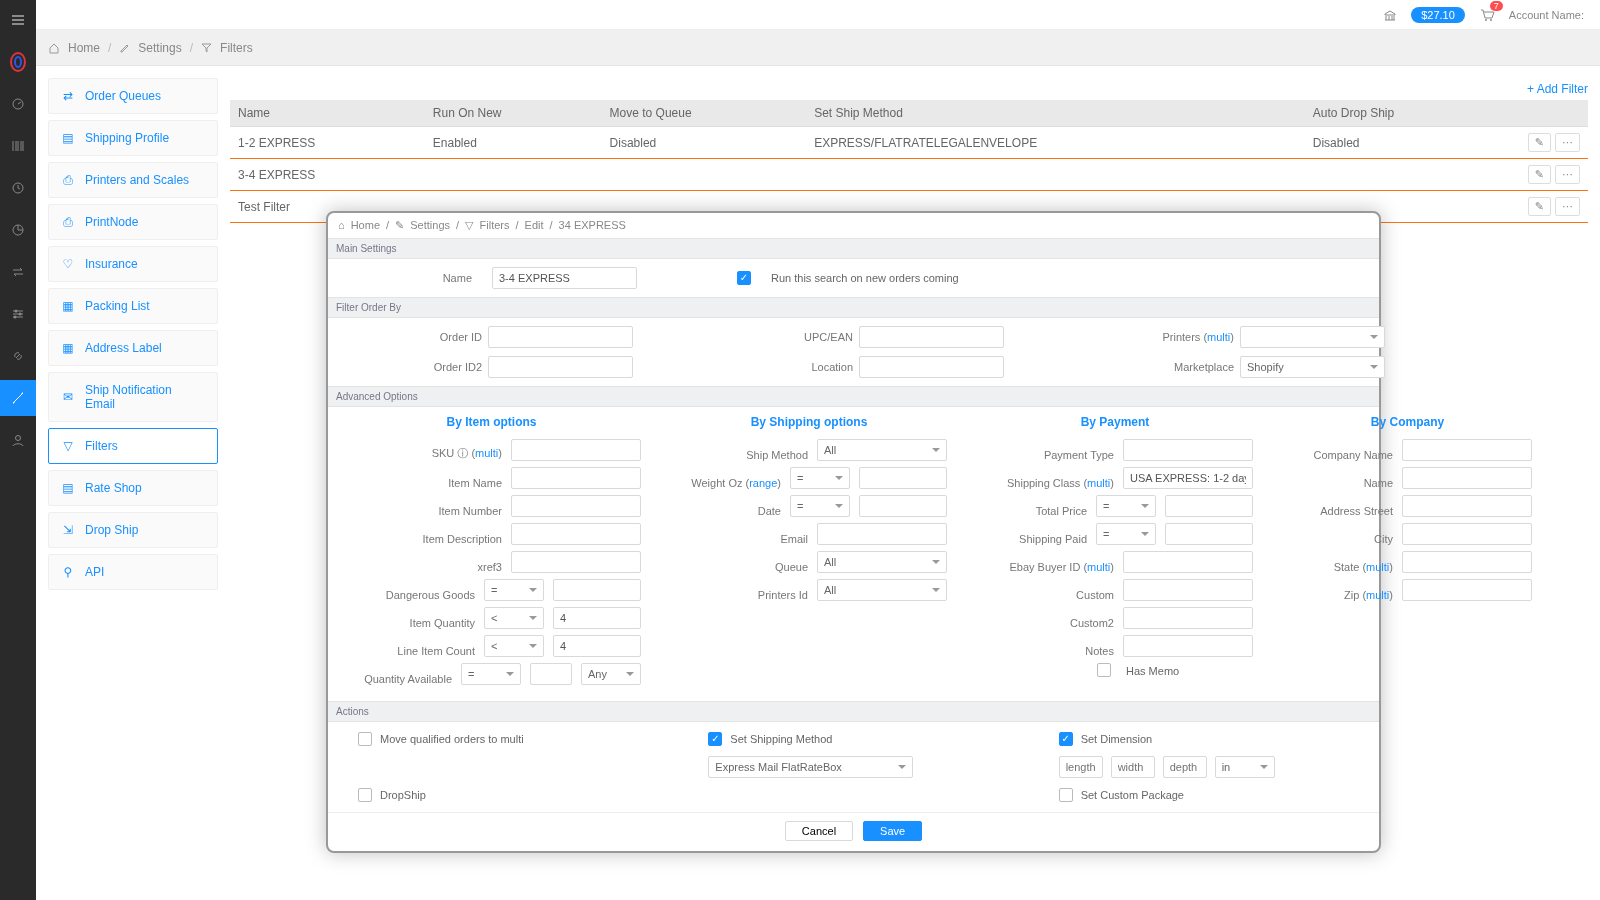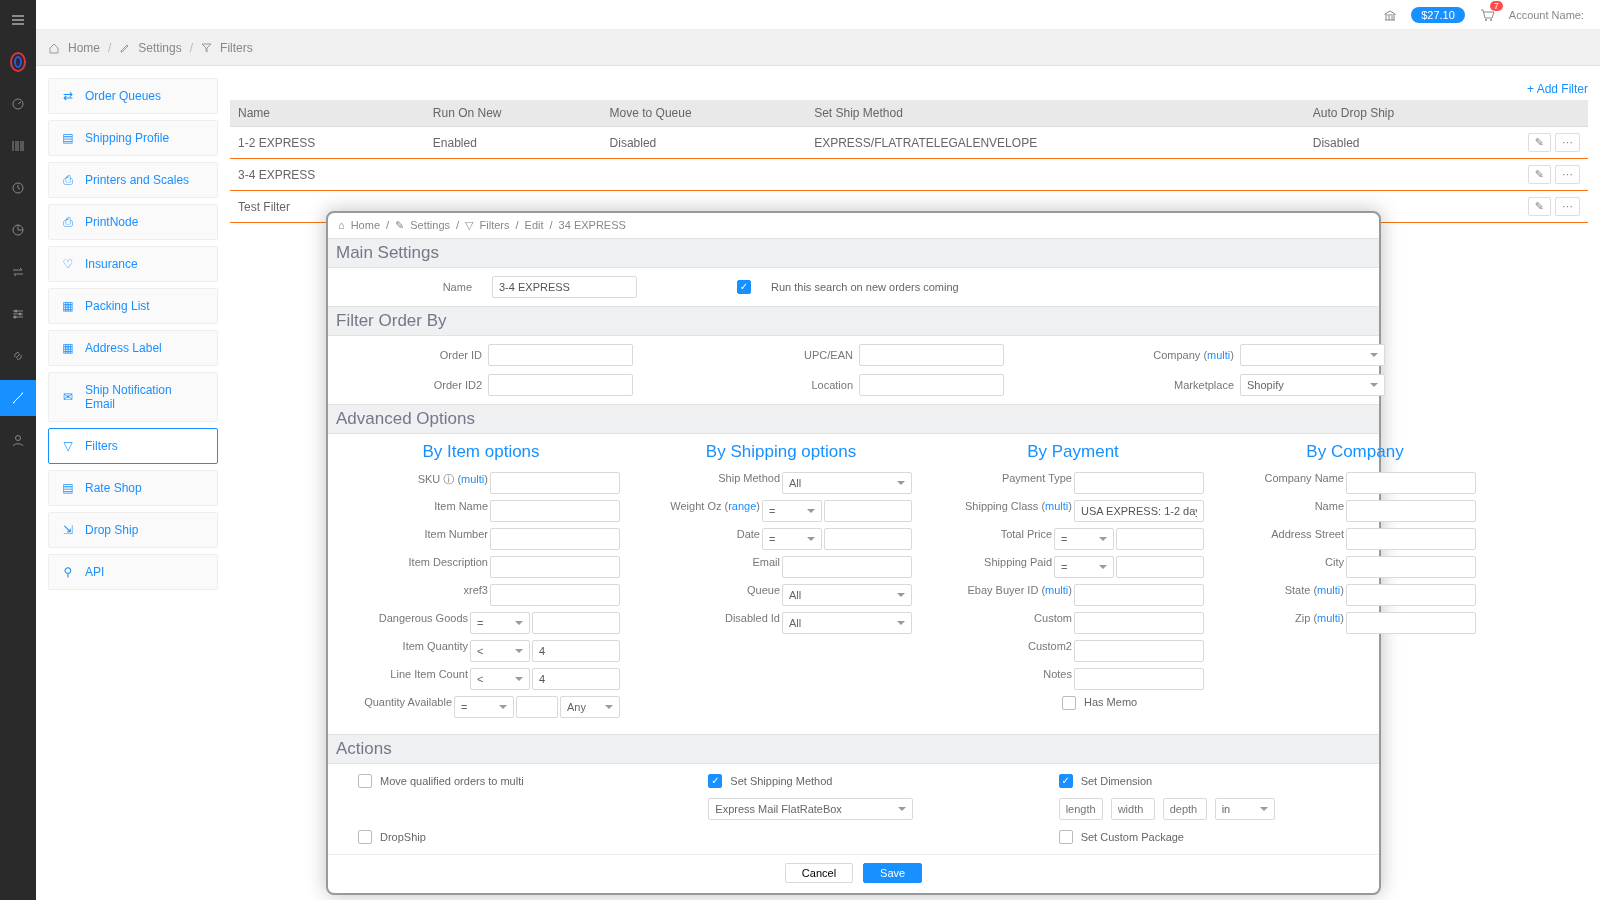--- a/index.html
+++ b/index.html
@@ -25,37 +25,37 @@
 .tablewrap { flex:1; }
 .addfilter { text-align:right; color:#1890ff; font-size:12px; padding:4px 0;}
 table.filters { width:100%; border-collapse:collapse; font-size:12px;}
 table.filters th { background:#e9e9e9; text-align:left; padding:6px 8px; color:#666; font-weight:normal; border-bottom:1px solid #ddd;}
 table.filters td { padding:6px 8px; border-bottom:1px solid #f97316; color:#666;}
 .rowactions { display:flex; gap:4px; justify-content:flex-end;}
 .iconbtn { border:1px solid #ddd; background:#fff; padding:2px 6px; border-radius:2px; cursor:pointer; color:#888; font-size:11px;}
 
 .modal { position:absolute; left:290px; top:145px; width:1055px; background:#fff; border:2px solid #999; border-radius:8px; box-shadow:0 0 20px rgba(0,0,0,0.25); font-size:11px; color:#666; padding-bottom:6px;}
 .modalbc { padding:6px 10px; color:#888; font-size:11px; display:flex; gap:6px;}
-.modal .sectionhdr { background:#eef0f2; padding:4px 8px; color:#778; font-size:17px; border-top:1px solid #e3e3e3; border-bottom:1px solid #e3e3e3;}
+.modal .sectionhdr { background:#eef0f2; padding:4px 8px; color:#778; font-size:10px; border-top:1px solid #e3e3e3; border-bottom:1px solid #e3e3e3;}
 .modal .msrow { display:flex; align-items:center; gap:20px; padding:8px 14px;}
 .lbl { display:inline-block; text-align:right; color:#777; font-size:11px;}
 .inp { border:1px solid #d9d9d9; border-radius:2px; height:22px; padding:0 6px; font-size:11px; background:#fff; color:#555;}
 .sel { border:1px solid #d9d9d9; border-radius:2px; height:22px; padding:0 18px 0 6px; font-size:11px; background:#fff; position:relative; display:inline-flex; align-items:center; min-width:60px;}
 .sel:after{content:'';position:absolute;right:6px;top:8px;border:4px solid transparent;border-top-color:#999;}
 .chk { width:14px; height:14px; border:1px solid #bbb; border-radius:2px; display:inline-flex; align-items:center; justify-content:center; background:#fff;}
 .chk.on{ background:#1890ff; border-color:#1890ff; color:#fff;}
 .chk.on:after{content:'✓';font-size:10px;line-height:1;}
 .filtorder { display:flex; gap:40px; padding:8px 14px;}
 .focol { display:flex; flex-direction:column; gap:8px; }
 .forow { display:flex; align-items:center; gap:6px;}
 .multi { color:#1890ff;}
 .advgrid { display:flex; padding:8px 14px 16px 14px; gap:30px;}
 .advcol { flex:1; display:flex; flex-direction:column; gap:6px;}
-.advcol h4 { color:#1890ff; text-align:center; font-weight:normal; font-size:17px; margin-bottom:4px;}
-.advrow { display:flex; align-items:flex-start; gap:2px; justify-content:flex-end;}
+.advcol h4 { color:#1890ff; text-align:center; font-weight:bold; font-size:12px; margin-bottom:4px;}
+.advrow { display:flex; align-items:flex-end; gap:9px; justify-content:flex-end;}
 .advrow .lbl{ flex:0 0 110px;}
 .actions { display:flex; gap:60px; padding:10px 30px;}
 .actcol { display:flex; flex-direction:column; gap:10px; flex:1;}
 .actrow { display:flex; align-items:center; gap:8px;}
 .modalfoot { display:flex; justify-content:center; gap:10px; padding:8px 0 4px 0; border-top:1px solid #eee;}
 .btn { border:1px solid #d9d9d9; background:#fff; padding:3px 16px; border-radius:2px; cursor:pointer; font-size:11px;}
 .btn.primary { background:#1890ff; border-color:#1890ff; color:#fff;}
 svg{display:block;}
 </style>
 </head>
@@ -321,21 +321,21 @@
                 <span class="lbl" style="width:80px">UPC/EAN</span>
                 <input class="inp" style="width: 145px;">
               </div>
             <div class="forow">
                 <span class="lbl" style="width:80px">Location</span>
                 <input class="inp" style="width: 145px;">
               </div>
           </div>
           <div class="focol" style="margin-left:100px">
             <div class="forow">
-                <span class="lbl" style="width:90px"><span>Company</span> (<span class="multi">multi</span>)</span>
+                <span class="lbl" style="width:90px"><span>Printers</span> (<span class="multi">multi</span>)</span>
                 <span class="sel" style="width:145px"></span>
               </div>
             <div class="forow">
                 <span class="lbl" style="width:90px">Marketplace</span>
                 <span class="sel" style="width:145px">Shopify</span>
               </div>
           </div>
         </div>
 
         <div class="sectionhdr">Advanced Options</div>
@@ -404,21 +404,21 @@
               </div>
             <div class="advrow">
                 <span class="lbl">Email</span>
                 <input class="inp" style="width: 130px;">
               </div>
             <div class="advrow">
                 <span class="lbl">Queue</span>
                 <span class="sel" style="width:130px">All</span>
               </div>
             <div class="advrow">
-                <span class="lbl">Disabled Id</span>
+                <span class="lbl">Printers Id</span>
                 <span class="sel" style="width:130px">All</span>
               </div>
           </div>
 
           <div class="advcol">
             <h4>By Payment</h4>
             <div class="advrow">
                 <span class="lbl">Payment Type</span>
                 <input class="inp" style="width: 130px;">
               </div>

